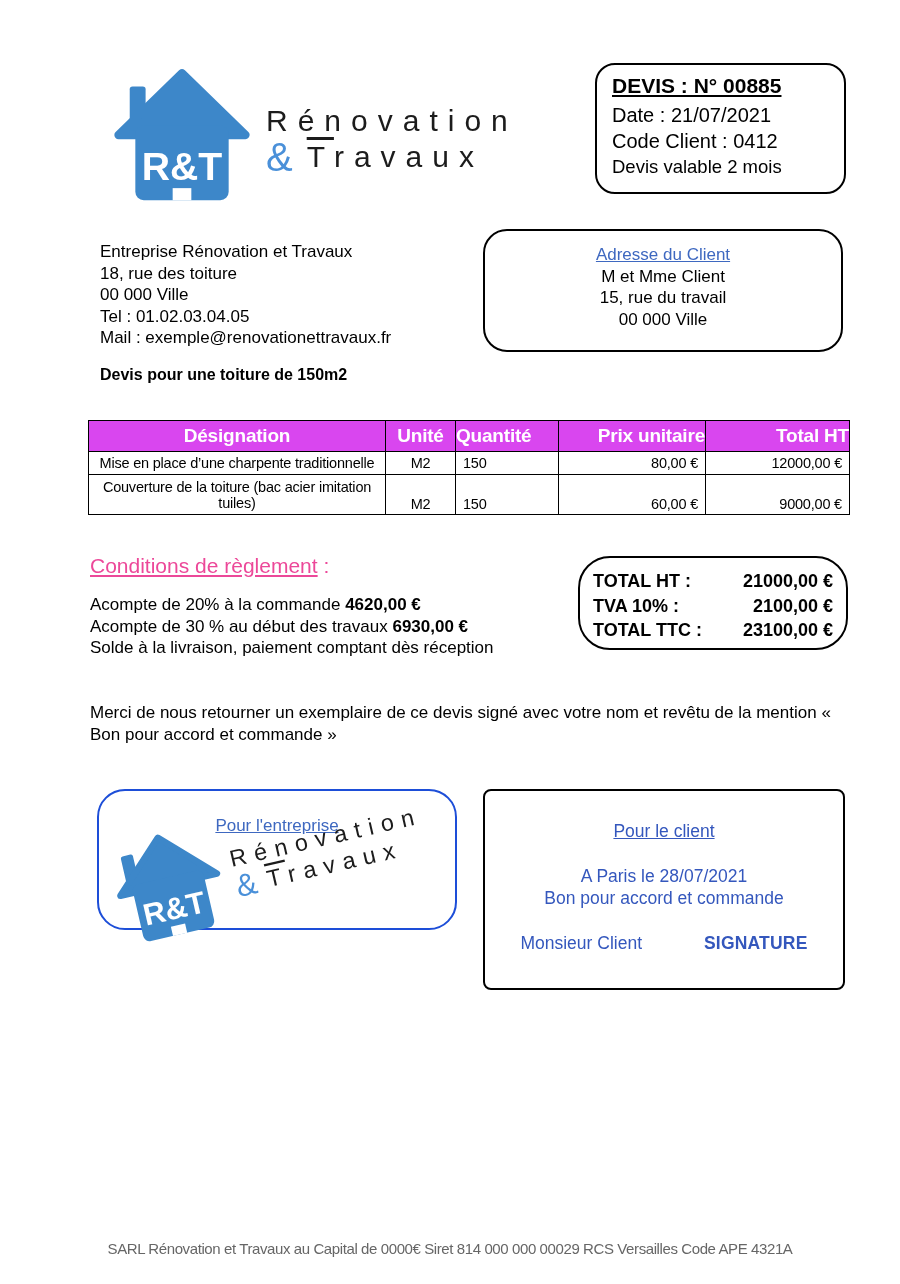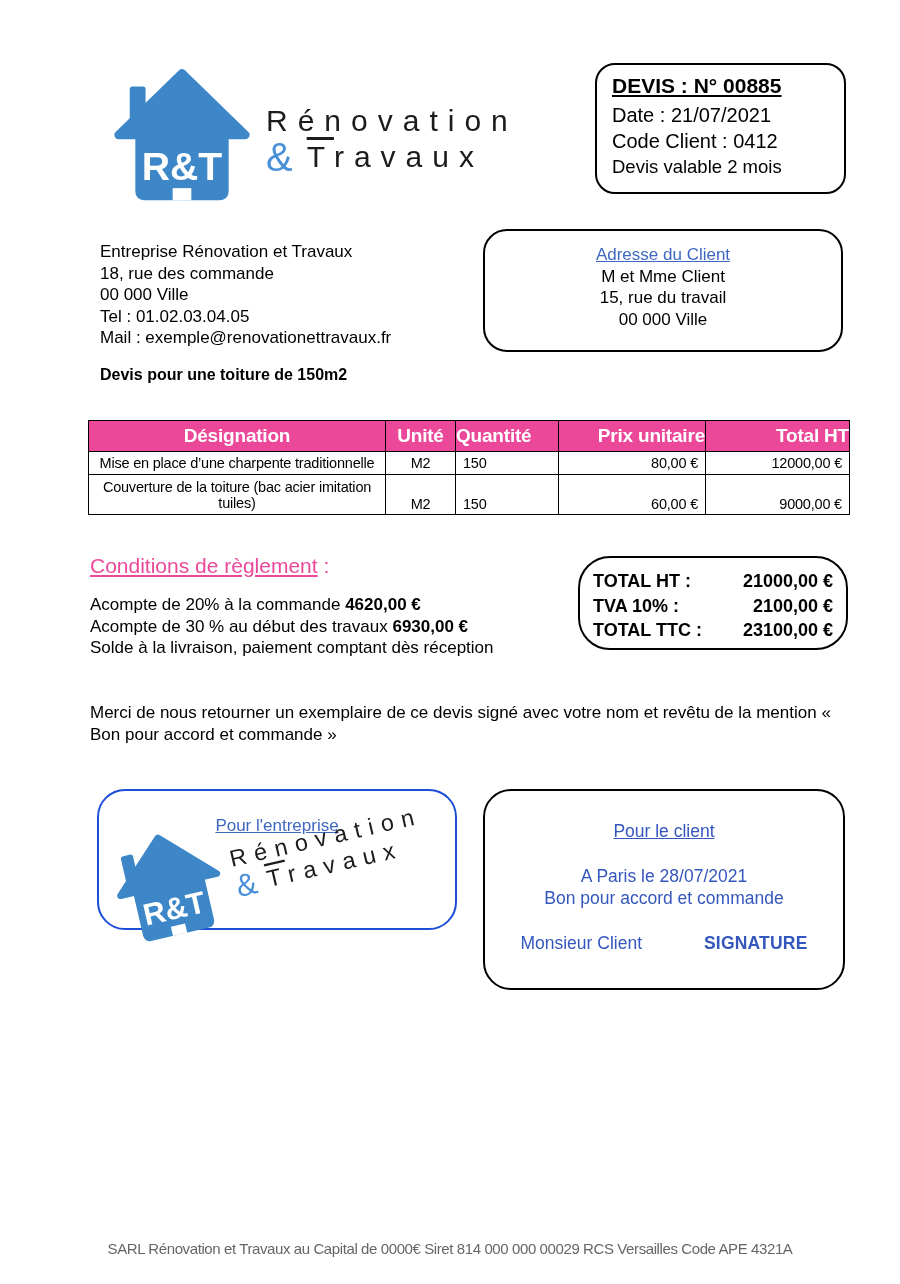--- a/index.html
+++ b/index.html
@@ -46,21 +46,21 @@
 
   .subject { position: absolute; left: 100px; top: 366px; font-size: 16px; font-weight: 700; }
 
   
   .items-table {
     position: absolute; left: 88px; top: 420px; width: 761px;
     border-collapse: collapse; table-layout: fixed;
   }
   .items-table th, .items-table td { border: 1.5px solid #000; }
   .items-table th {
-    background: #ec4899; color: #fff;
+    background: #d946ef; color: #fff;
     font-size: 19px; font-weight: 700; letter-spacing: -0.2px;
     height: 31px; padding: 2px 0;
   }
   .items-table td { font-size: 14.5px; letter-spacing: -0.2px; padding: 2px 7px; }
   .row1 td { height: 23px; }
   .row2 td { height: 40px; vertical-align: bottom; }
   .col-designation { width: 297px; text-align: center; }
   .col-unit  { width: 70px;  text-align: center; }
   .col-qty   { width: 103px; text-align: left; }
   .col-price { width: 147px; text-align: right; }
@@ -89,21 +89,21 @@
     text-align: center;
   }
   .sig-left-title { margin-top: 25px; font-size: 17px; color: #3e68c0; text-decoration: underline; display: inline-block; }
   .logo-rotated {
     position: absolute; left: 4px; top: 52px;
     transform: rotate(-13deg) scale(0.78);
     transform-origin: left top;
   }
   .sig-right {
     position: absolute; left: 483px; top: 789px; width: 362px; height: 201px;
-    border: 2px solid #000; border-radius: 28px;
+    border: 2px solid #000; border-radius: 8px;
     text-align: center; color: #3457bd; font-size: 17.5px;
   }
   .sig-right-title { margin-top: 30px; text-decoration: underline; display: inline-block; }
   .sig-place { margin-top: 24px; line-height: 21.5px; }
   .sig-row { margin-top: 24px; display: flex; justify-content: center; gap: 62px; align-items: baseline; }
   .sig-label { font-weight: 700; letter-spacing: 0.2px; }
 
   .footer {
     position: absolute; left: 0; right: 0; top: 1240px;
     text-align: center; font-size: 15px; color: #666; letter-spacing: -0.4px;
@@ -133,21 +133,21 @@
 
   <div class="quote-box">
     <div class="quote-title">DEVIS : N° 00885</div>
     <div class="quote-line">Date : 21/07/2021</div>
     <div class="quote-line">Code Client : 0412</div>
     <div class="quote-line small">Devis valable 2 mois</div>
   </div>
 
   <div class="company-block">
     <div>Entreprise Rénovation et Travaux</div>
-    <div>18, rue des commande</div>
+    <div>18, rue des toiture</div>
     <div>00 000 Ville</div>
     <div>Tel : 01.02.03.04.05</div>
     <div>Mail : exemple@renovationettravaux.fr</div>
   </div>
 
   <div class="client-box">
     <div class="client-box-title">Adresse du Client</div>
     <div>M et Mme Client</div>
     <div>15, rue du travail</div>
     <div>00 000 Ville</div>

